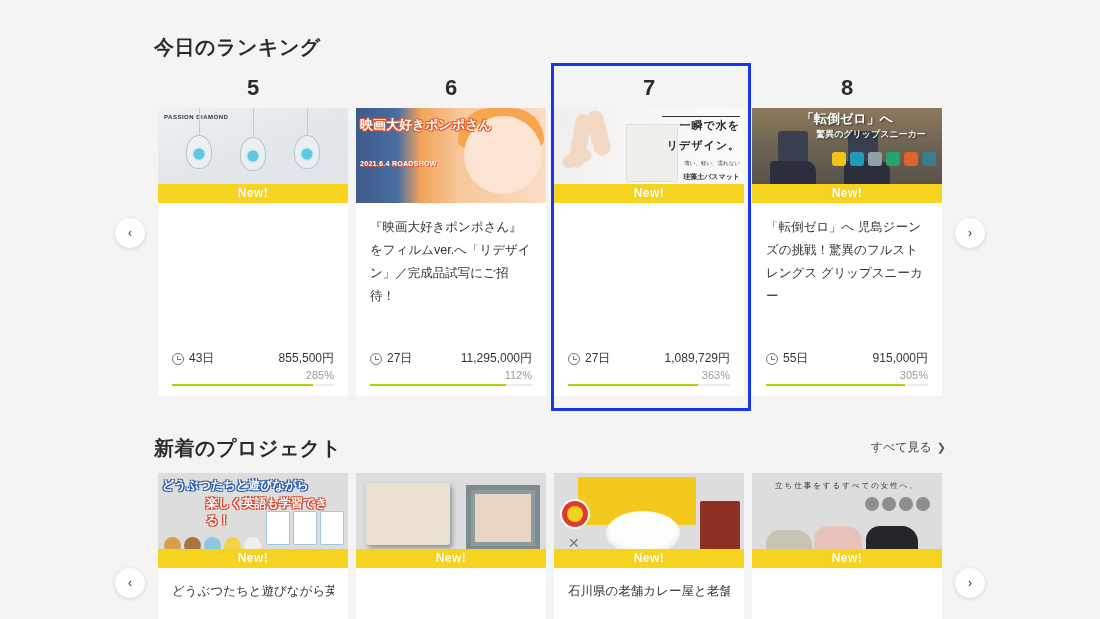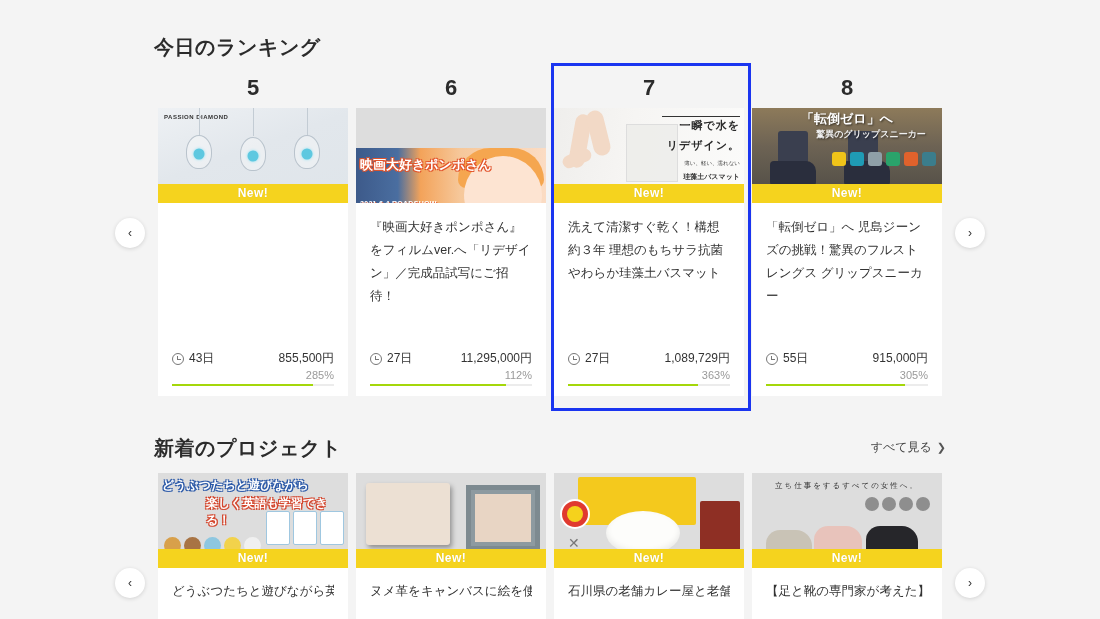--- a/index.html
+++ b/index.html
@@ -171,21 +171,21 @@
   .t1{ background:linear-gradient(160deg,#eef1f4 0%,#e2e7ec 45%,#dfe5ea 100%); }
   .t1 .brandtxt{ position:absolute;left:6px;top:6px;font-size:6px;font-weight:bold;color:#333;letter-spacing:.5px; }
   .t1 .pend{
     position:absolute;border:1.4px solid #b9c3cc;border-radius:50% 50% 45% 45%;
     width:26px;height:34px;background:rgba(255,255,255,.35);
   }
   .t1 .pend i{ position:absolute;left:50%;top:55%;transform:translate(-50%,-50%);
     width:11px;height:11px;border-radius:50%;background:#5ec8e0;box-shadow:0 0 3px #8fe0f2; }
   .t1 .chain{ position:absolute;top:0;width:1px;height:28px;background:#c3ccd4; }
 
-  .t2{ background:linear-gradient(90deg,#3d5a8a 0%,#4a6ea0 22%,#f3a35a 34%,#f6c89b 55%,#fbdcc4 100%);margin-top:40px; }
+  .t2{ background:linear-gradient(90deg,#3d5a8a 0%,#4a6ea0 22%,#f3a35a 34%,#f6c89b 55%,#fbdcc4 100%); }
   .t2 .face{ position:absolute;right:4px;top:8px;width:78px;height:78px;border-radius:50%;background:#fde4d2; }
   .t2 .hair{ position:absolute;right:2px;top:0px;width:86px;height:40px;border-radius:40px 40px 10px 10px;background:#f5a64f; }
   .t2 .ttl{ position:absolute;left:4px;top:10px;font-size:13px;font-weight:bold;color:#fff;line-height:1.05;
             text-shadow:1px 1px 0 #e2542c,-1px -1px 0 #e2542c,1px -1px 0 #e2542c,-1px 1px 0 #e2542c;}
   .t2 .sub{ position:absolute;left:4px;top:52px;font-size:7px;font-weight:bold;color:#fff;letter-spacing:.3px;
             text-shadow:1px 1px 0 #e2542c; }
 
   .t3{ background:linear-gradient(100deg,#efeeec 0%,#f6f5f3 40%,#fbfbfa 100%); }
   .t3 .leg{ position:absolute;background:#f2d9c6;border-radius:10px; }
   .t3 .bin{ position:absolute;left:72px;top:16px;width:52px;height:58px;background:rgba(235,235,232,.75);border:1px solid #ddd; }
@@ -323,23 +323,20 @@
             <span class="leg" style="left:36px;top:2px;width:17px;height:46px;transform:rotate(-14deg);"></span>
             <span class="leg" style="left:8px;top:44px;width:30px;height:13px;transform:rotate(-22deg);"></span>
             <span class="bin"></span>
             <span class="rule"></span>
             <span class="cap">一瞬で水を</span>
             <span class="cap2">リデザイン。</span>
             <span class="cap3">薄い、軽い、濡れない</span>
             <span class="cap4">珪藻土バスマット</span>
           </div>
           <div class="newbar">New!</div>
-        </div>
-        <div class="card-body">
-          <div class="card-title">洗えて清潔すぐ乾く！構想約３年 理想のもちサラ抗菌やわらか珪藻土バスマット</div>
         </div>
         <div class="meta">
           <span class="days">
             <i class="clock"></i>
             <span>27日</span>
           </span>
           <span class="amount">1,089,729円</span>
         </div>
         <div class="progress-wrap">
           <span class="pct">363%</span>
@@ -445,23 +442,20 @@
         <div class="nthumb">
           <div class="inner n2">
             <span class="frame">
                 <i></i>
               </span>
             <span class="wallet"></span>
             <span class="wolf"></span>
           </div>
           <div class="newbar">New!</div>
         </div>
-        <div class="ncard-body">
-          <div class="ncard-title">ヌメ革をキャンバスに絵を使</div>
-        </div>
       </div>
     </div>
 
     <div class="new-slot">
       <div class="ncard">
         <div class="nthumb">
           <div class="inner n3">
             <span class="box"></span>
             <span class="pkg"></span>
             <span class="plate"></span>
@@ -488,23 +482,20 @@
             <span class="sh" style="left:114px;width:52px;height:30px;background:#26262a;"></span>
             <span class="dots">
                 <span></span>
                 <span></span>
                 <span></span>
                 <span></span>
               </span>
           </div>
           <div class="newbar">New!</div>
         </div>
-        <div class="ncard-body">
-          <div class="ncard-title">【足と靴の専門家が考えた】</div>
-        </div>
       </div>
     </div>
 
   </div>
 
   <div class="arrow" id="new-prev">
     <span>‹</span>
   </div>
   <div class="arrow" id="new-next">
     <span>›</span>

